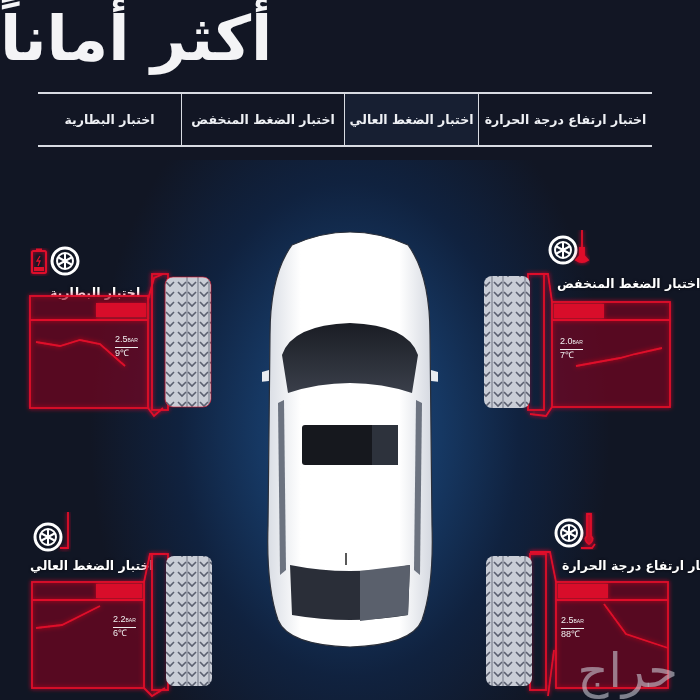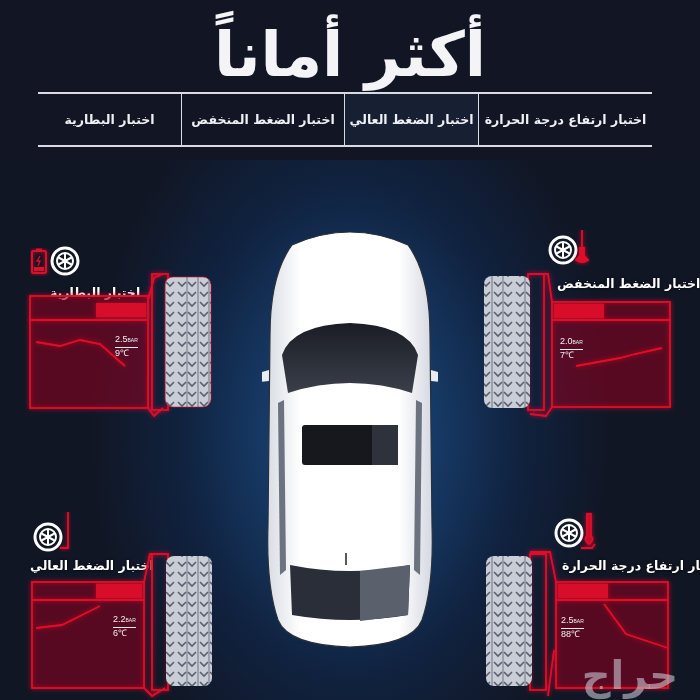--- a/index.html
+++ b/index.html
@@ -9,21 +9,21 @@
     font-family: "DejaVu Sans", sans-serif;
     color: #fff;
     background: radial-gradient(ellipse 260px 380px at 350px 430px, #1f4a7e 0%, #163863 35%, #10223f 65%, #111624 100%);
     background-color: #121624;
   }
   .top-band {
     position: absolute; left: 0; top: 0; width: 700px; height: 160px;
     background: #121624;
   }
   .headline {
-    position: absolute; left: 0; top: 18px; width: 700px; text-align: center;
+    position: absolute; left: 0; top: 2px; width: 700px; text-align: left;
     font-size: 62px; font-weight: bold; letter-spacing: 1px;
     color: #f4f4f6; direction: rtl;
     font-family: "DejaVu Sans", sans-serif;
   }
   .tabs {
     position: absolute; left: 38px; top: 92px; width: 614px; height: 55px;
     border-top: 2px solid #d8dbe2; border-bottom: 2px solid #d8dbe2;
     display: flex; direction: rtl;
   }
   .tab {
@@ -51,21 +51,21 @@
   .panel .reading {
     position: absolute; font-size: 9px; color: #f0f0f0; font-family: "Liberation Sans", sans-serif;
     line-height: 11px;
   }
   .panel .reading .v { display: block; border-bottom: 1px solid #eee; padding-bottom: 1px; }
   .panel .reading .v small { font-size: 5px; }
   .panel .reading .t { display: block; }
   .icon-wrap { position: absolute; }
 
   .watermark {
-    position: absolute; right: 22px; bottom: 2px; font-size: 40px; font-weight: bold;
+    position: absolute; right: 22px; bottom: 2px; font-size: 48px; font-weight: normal;
     color: rgba(200,200,210,0.6); direction: rtl; letter-spacing: 2px;
     font-family: "DejaVu Sans", sans-serif;
   }
 </style>
 </head>
 <body>
 
 <div class="top-band"></div>
 
 <div class="headline">أكثر أماناً</div>

